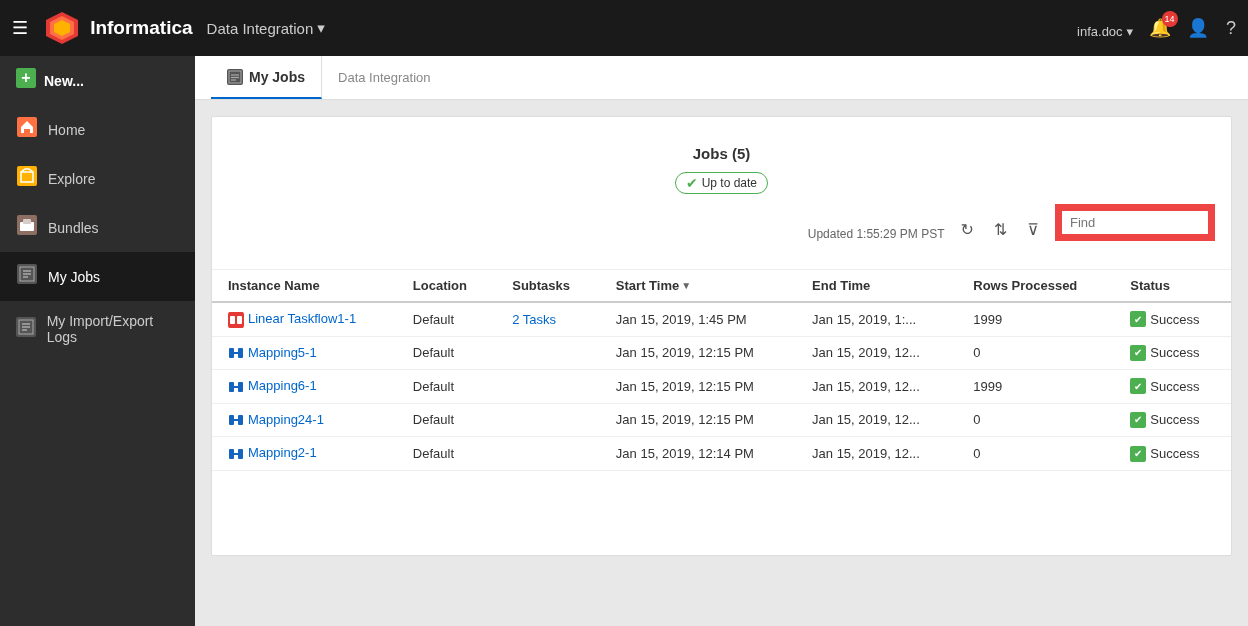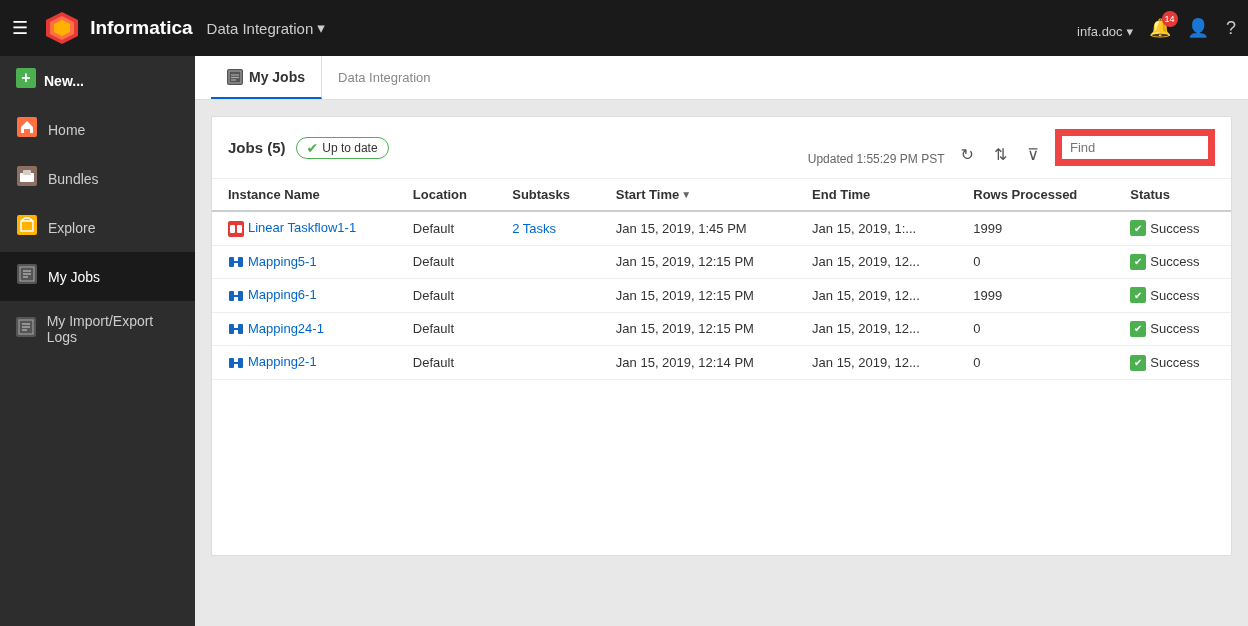--- a/index.html
+++ b/index.html
@@ -116,23 +116,24 @@
       background: #fff;
       border: 1px solid #ddd;
       border-radius: 2px;
       min-height: 440px;
     }
 
     
     .jobs-header {
       display: flex;
       align-items: center;
-      padding: 12px 16px;
+      padding: 28px 16px;
       border-bottom: 1px solid #eee;
       gap: 10px;
+      flex-direction: column;
     }
     .jobs-title { font-size: 15px; font-weight: bold; color: #333; }
     .up-to-date-badge {
       display: flex;
       align-items: center;
       gap: 4px;
       border: 1px solid #4caf50;
       border-radius: 12px;
       padding: 2px 10px;
       font-size: 12px;
@@ -251,35 +252,35 @@
         <svg width="20" height="20" viewBox="0 0 20 20">
           <rect width="20" height="20" rx="2" fill="#ff7043"></rect>
           <path d="M10 4 L16 10 L16 16 L13 16 L13 12 L7 12 L7 16 L4 16 L4 10 Z" fill="#fff"></path>
         </svg>
       </span>
       <span>Home</span>
     </div>
     <div class="sidebar-item">
       <span class="si-icon">
         <svg width="20" height="20" viewBox="0 0 20 20">
+          <rect width="20" height="20" rx="2" fill="#ffb300"></rect>
+          <path d="M4 6 L16 6 L16 16 L4 16 Z M4 6 L8 3 L12 3 L16 6" fill="none" stroke="#fff" stroke-width="1.5"></path>
+        </svg>
+      </span>
+      <span>Explore</span>
+    </div>
+    <div class="sidebar-item">
+      <span class="si-icon">
+        <svg width="20" height="20" viewBox="0 0 20 20">
           <rect width="20" height="20" rx="2" fill="#8d6e63"></rect>
           <rect x="3" y="7" width="14" height="9" fill="#fff" rx="1"></rect>
           <rect x="6" y="4" width="8" height="5" fill="#d7ccc8" rx="1"></rect>
         </svg>
       </span>
       <span>Bundles</span>
-    </div>
-    <div class="sidebar-item">
-      <span class="si-icon">
-        <svg width="20" height="20" viewBox="0 0 20 20">
-          <rect width="20" height="20" rx="2" fill="#ffb300"></rect>
-          <path d="M4 6 L16 6 L16 16 L4 16 Z M4 6 L8 3 L12 3 L16 6" fill="none" stroke="#fff" stroke-width="1.5"></path>
-        </svg>
-      </span>
-      <span>Explore</span>
     </div>
     <div class="sidebar-item active">
       <span class="si-icon">
         <svg width="20" height="20" viewBox="0 0 20 20">
           <rect width="20" height="20" rx="2" fill="#555"></rect>
           <rect x="3" y="3" width="14" height="14" fill="none" stroke="#aaa" stroke-width="1"></rect>
           <line x1="6" y1="7" x2="14" y2="7" stroke="#aaa" stroke-width="1.5"></line>
           <line x1="6" y1="10" x2="14" y2="10" stroke="#aaa" stroke-width="1.5"></line>
           <line x1="6" y1="13" x2="11" y2="13" stroke="#aaa" stroke-width="1.5"></line>
         </svg>

